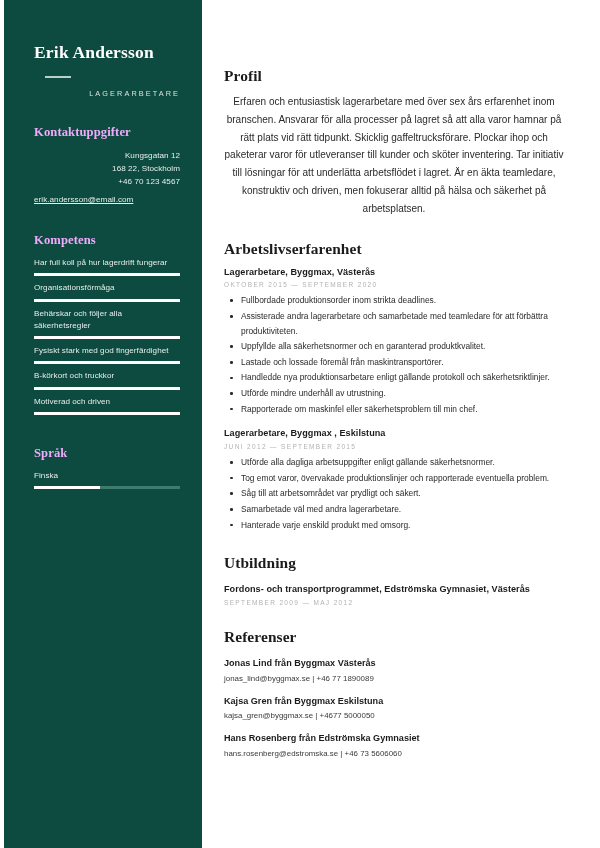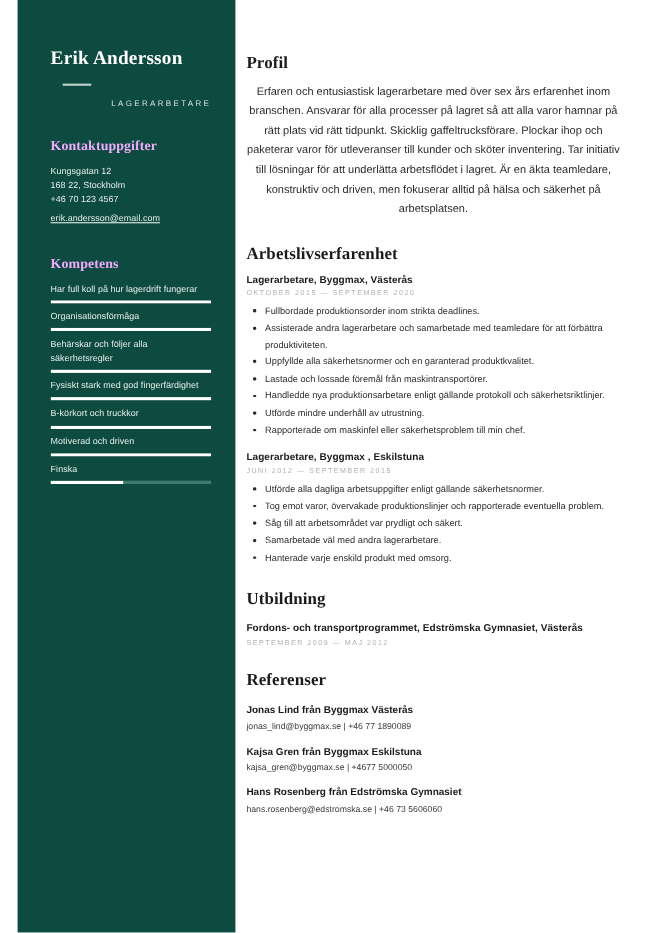--- a/index.html
+++ b/index.html
@@ -6,21 +6,21 @@
   html, body {
     width:600px; height:848px;
     background:#ffffff;
     font-family:"Liberation Sans", sans-serif;
     -webkit-font-smoothing:antialiased;
   }
   .page { position:relative; width:600px; height:848px; background:#fff; overflow:hidden; }
 
   
   .sidebar {
-    position:absolute; left:16px; top:0;
+    position:absolute; left:4px; top:0;
     width:198px; height:848px;
     background:#0d4a3f;
     color:#ffffff;
     padding:42px 22px 0 30px;
   }
   .name {
     font-family:"Liberation Serif", serif;
     font-weight:bold;
     font-size:17.5px;
     letter-spacing:.2px;
@@ -47,20 +47,21 @@
     margin-top:27px;
     margin-bottom:9px;
     letter-spacing:.1px;
   }
   .side-h.sprak { margin-top:31px; }
   .contact-line {
     font-size:8.1px;
     color:#e6eeec;
     line-height:1.62;
     letter-spacing:.05px;
+    text-align:right;
   }
   .contact-line.email { text-decoration:underline; margin-top:1px; display:inline-block; }
 
   .skill { margin-bottom:6px; }
   .skill-label {
     font-size:8.1px;
     color:#e6eeec;
     line-height:1.52;
     letter-spacing:.05px;
     margin-bottom:4px;
@@ -72,21 +73,21 @@
     border-radius:0;
     overflow:hidden;
   }
   .bar-fill { height:3px; background:#ffffff; }
 
   
   .main {
     position:absolute;
     left:224px; top:0;
     width:340px;
-    padding-top:49px;
+    padding-top:67px;
   }
   .sec-h {
     font-family:"Liberation Serif", serif;
     font-weight:bold;
     font-size:15.4px;
     color:#1b1b1b;
     letter-spacing:.1px;
     margin-bottom:8px;
   }
   .sec-h.sp { margin-top:22px; }
@@ -189,20 +190,21 @@
           </div>
       </div>
       <div class="skill">
         <div class="skill-label">Motiverad och driven</div>
         <div class="bar-track">
             <div class="bar-fill" style="width: 100%;"></div>
           </div>
       </div>
     </div>
 
+    <div class="side-h sprak">Språk</div>
     <div>
       <div class="skill">
         <div class="skill-label">Finska</div>
         <div class="bar-track">
             <div class="bar-fill" style="width: 45%;"></div>
           </div>
       </div>
     </div>
 
   </aside>

